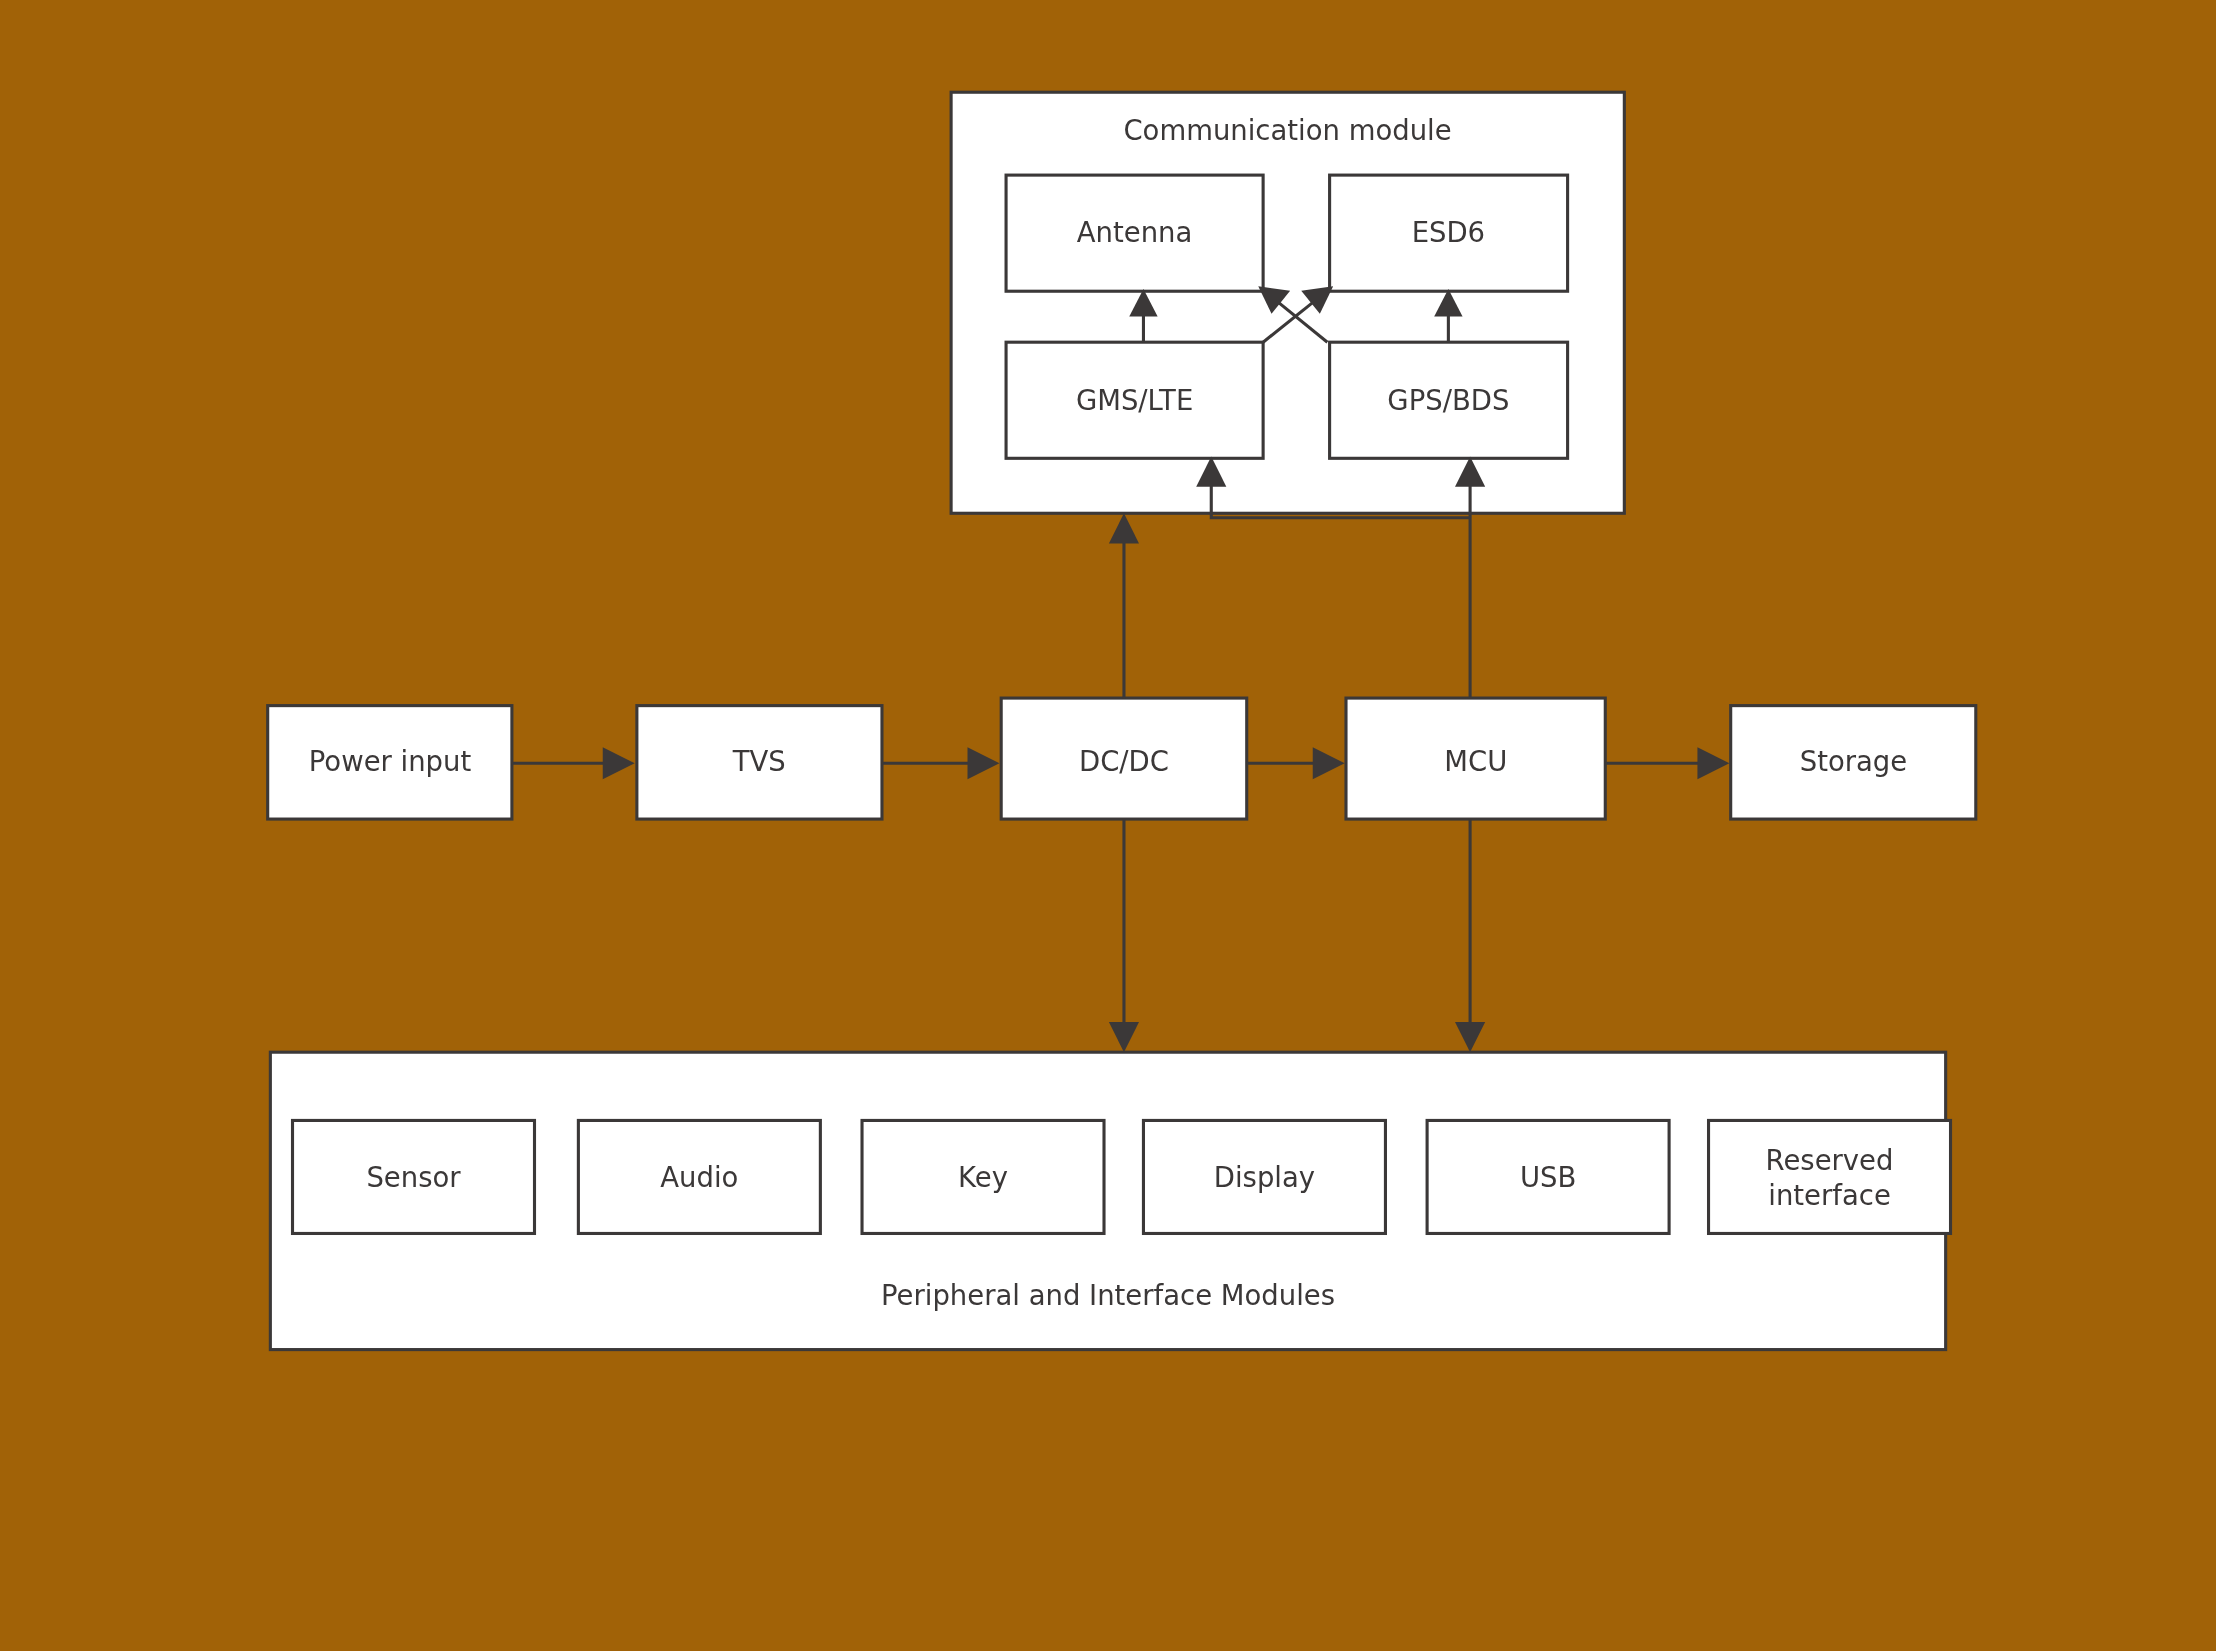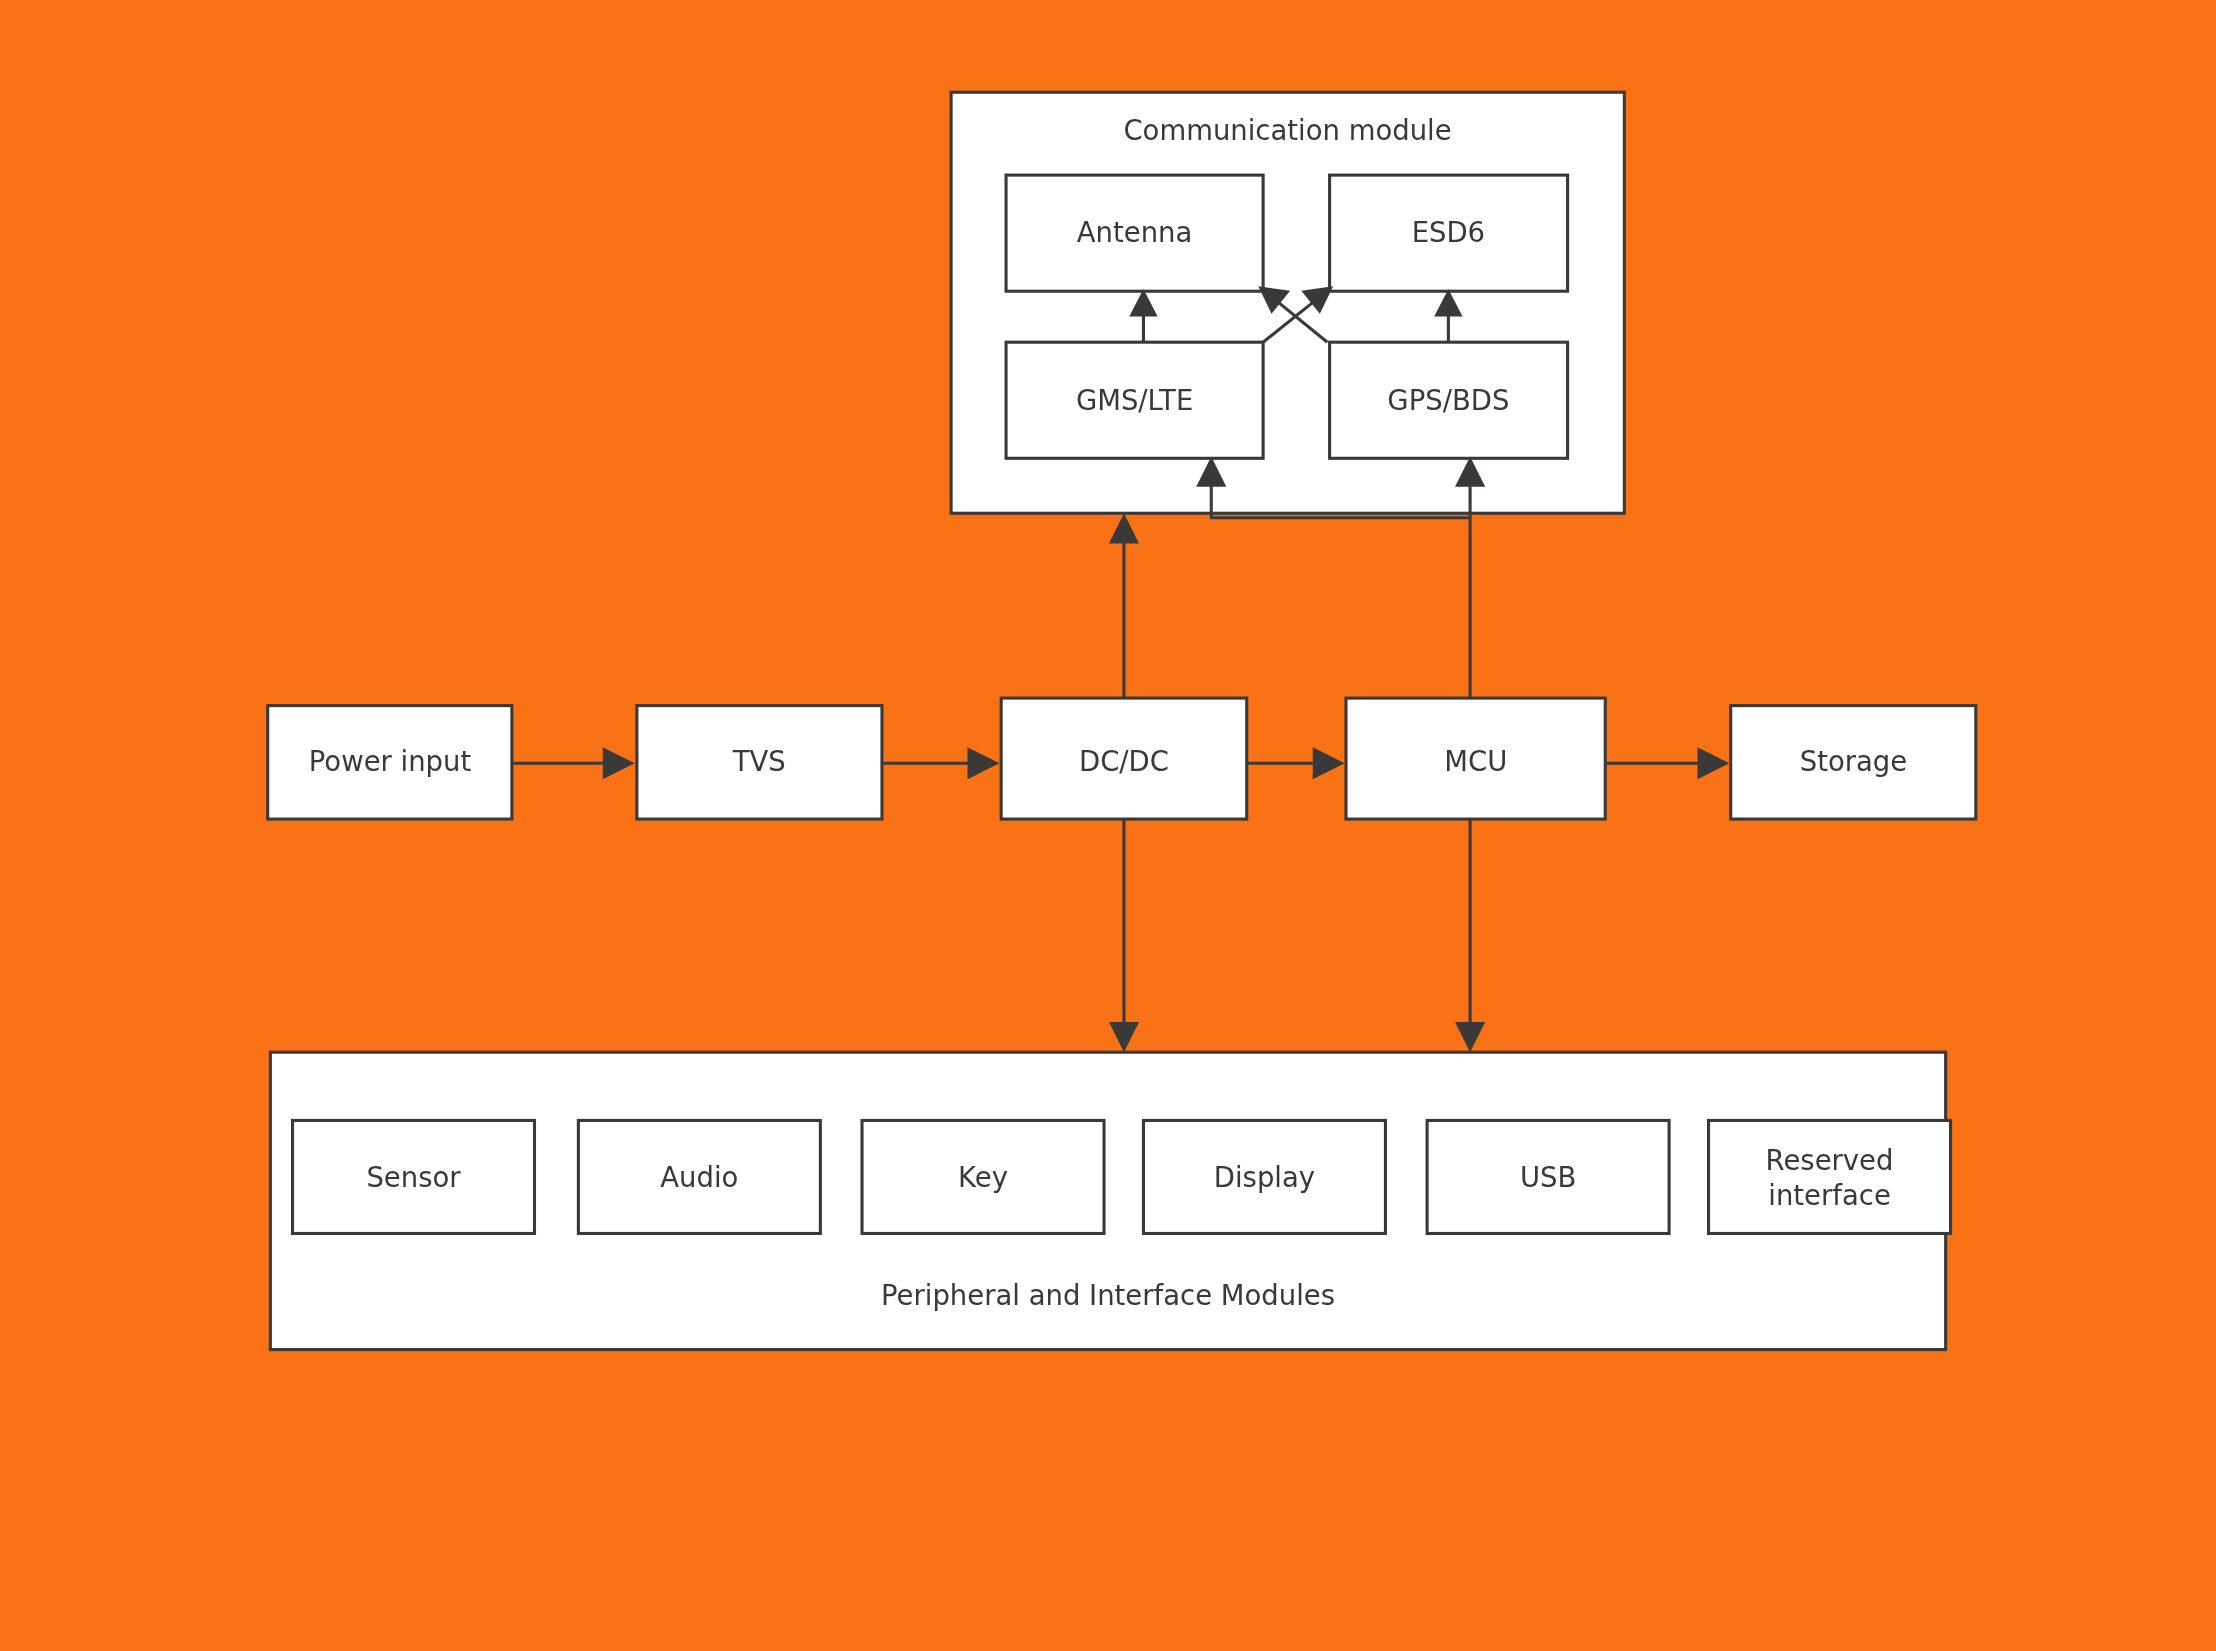--- a/index.html
+++ b/index.html
@@ -11,21 +11,21 @@
   body {
     width: 2216px;
     height: 1651px;
     font-family: "DejaVu Sans", "Liberation Sans", sans-serif;
     overflow: hidden;
   }
   #diagram-root {
     position: relative;
     width: 2216px;
     height: 1651px;
-    background: #f97316;
+    background: #a16207;
   }
   svg#diagram-svg {
     position: absolute;
     left: 0;
     top: 0;
     width: 2216px;
     height: 1651px;
     display: block;
   }
   .node-rect {

